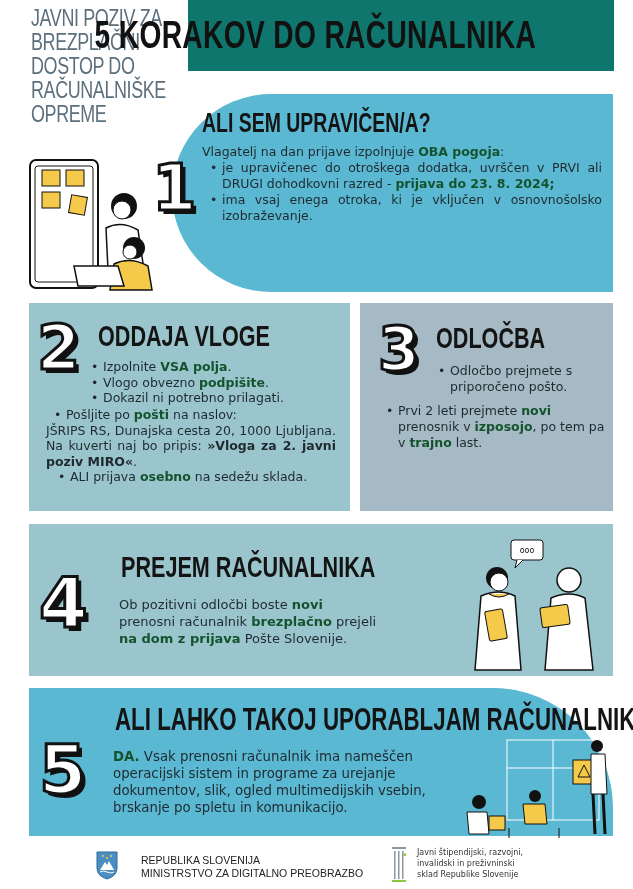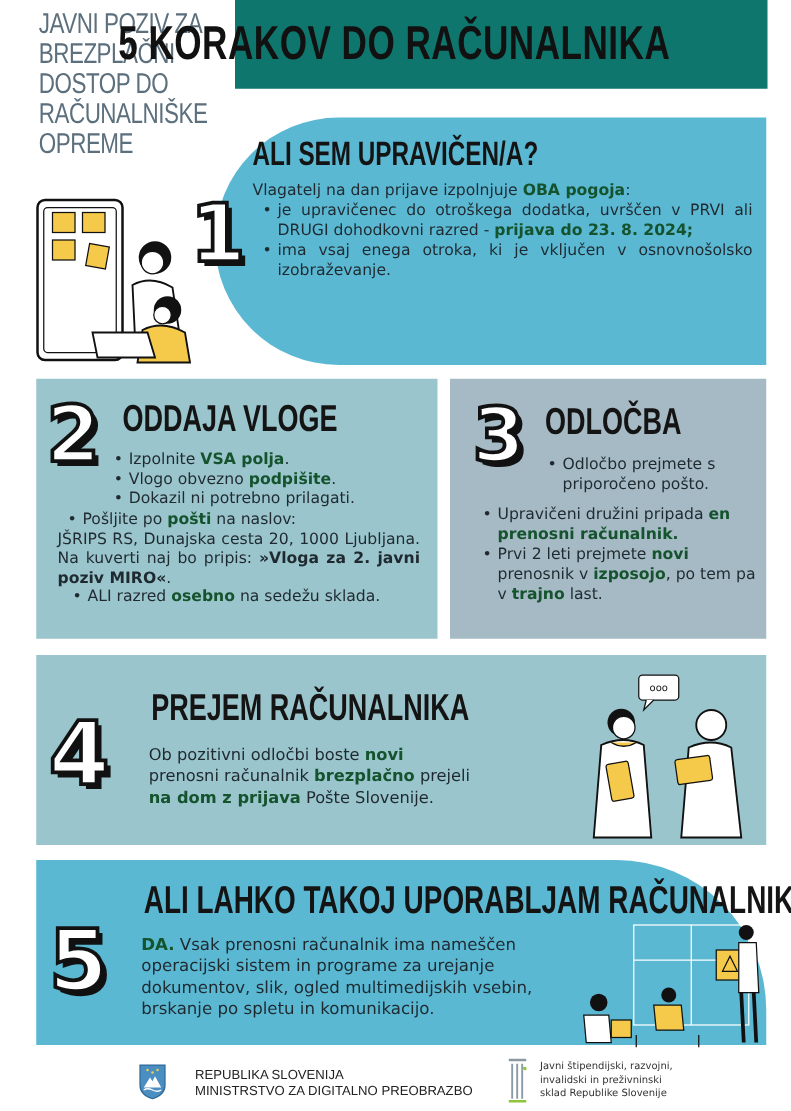--- a/index.html
+++ b/index.html
@@ -16,21 +16,21 @@
 .bl{font-weight:bold}
 ul{list-style:none}
 ul li{position:relative;padding-left:14px}
 ul li:before{content:"•";position:absolute;left:2px;top:0}
 .num{font-family:"DejaVu Sans",sans-serif;font-weight:bold;color:#fff;-webkit-text-stroke:3px #111;text-shadow:4px 4px 0 #111;line-height:1}
 #p2{left:29px;top:303px;width:321px;height:208px;background:#9bc5cc}
 #p3{left:360px;top:303px;width:253px;height:208px;background:#a5bac4}
 #p4{left:29px;top:524px;width:584px;height:152px;background:#9bc5cc}
 #p5{left:29px;top:688px;width:584px;height:148px;background:#5ab8d3;border-radius:0 120px 0 0}
 .just{text-align:justify}
-#footer{left:18px;top:840px;width:580px;height:49px}
+#footer{left:3px;top:840px;width:580px;height:49px}
 </style>
 </head>
 <body>
 
 <div id="subtitle" class="abs">
   <div>JAVNI POZIV ZA</div>
   <div>BREZPLAČNI</div>
   <div>DOSTOP DO</div>
   <div>RAČUNALNIŠKE</div>
   <div>OPREME</div>
@@ -76,36 +76,35 @@
       <li><span>Vlogo obvezno </span><span class="hl">podpišite</span><span>.</span></li>
       <li><span>Dokazil ni potrebno prilagati.</span></li>
     </ul>
   </div>
   <div class="bt abs just" style="left:17px;top:104px;width:290px;line-height:15.5px">
     <ul>
         <li style="margin-left:6px"><span>Pošljite po </span><span class="hl">pošti</span><span> na naslov:</span></li>
       </ul>
     <div><span>JŠRIPS RS, Dunajska cesta 20, 1000 Ljubljana. Na kuverti naj bo pripis: </span><span class="bl">»Vloga za 2. javni poziv MIRO«</span><span>.</span></div>
     <ul style="margin-left:10px">
-        <li><span>ALI razred </span><span class="hl">osebno</span><span> na sedežu sklada.</span></li>
+        <li><span>ALI prijava </span><span class="hl">osebno</span><span> na sedežu sklada.</span></li>
       </ul>
   </div>
 </div>
 
 <div id="p3" class="abs">
   <div class="num abs" style="left:18px;top:16px;font-size:60px">3</div>
   <div class="ph abs" style="left:76px;top:18px;font-size:30px">ODLOČBA</div>
   <div class="bt abs" style="left:76px;top:60px;width:170px;line-height:16px">
     <ul>
         <li>Odločbo prejmete s priporočeno pošto.</li>
       </ul>
   </div>
   <div class="bt abs" style="left:24px;top:100px;width:225px;line-height:16px">
     <ul>
-      <li><span>Upravičeni družini pripada </span><span class="hl">en prenosni računalnik.</span></li>
       <li><span>Prvi 2 leti prejmete </span><span class="hl">novi</span><span> prenosnik v </span><span class="hl">izposojo</span><span>, po tem pa v </span><span class="hl">trajno</span><span> last.</span></li>
     </ul>
   </div>
 </div>
 
 <div id="p4" class="abs">
   <div class="num abs" style="left:10px;top:44px;font-size:70px">4</div>
   <div class="ph abs" style="left:92px;top:26px;font-size:30px">PREJEM RAČUNALNIKA</div>
   <div class="bt abs" style="left:90px;top:72px;width:260px;line-height:17px;font-size:13px">
     <span>Ob pozitivni odločbi boste </span><span class="hl">novi</span><span> prenosni računalnik </span><span class="hl">brezplačno</span><span> prejeli </span><span class="hl">na dom z prijava</span><span> Pošte Slovenije.</span>

